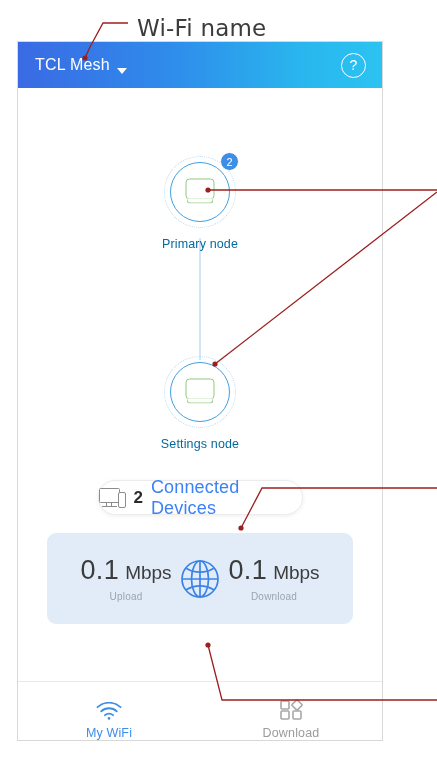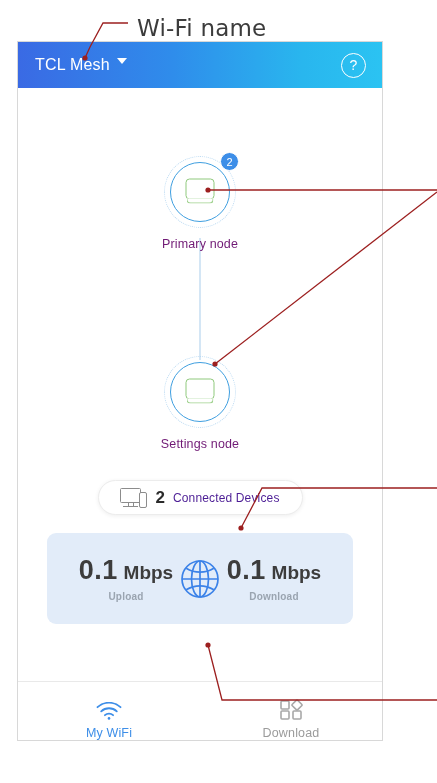--- a/index.html
+++ b/index.html
@@ -24,21 +24,21 @@
     display:flex;flex-direction:column;z-index:10;
   }
 
   
   #appbar{
     height:46px;flex:0 0 46px;
     background:linear-gradient(90deg,#3a6ae4 0%,#2f8ceb 42%,#29b6ee 78%,#2bc3f2 100%);
     display:flex;align-items:center;justify-content:space-between;
     padding:0 16px 0 17px;box-sizing:border-box;
   }
-  #ssid-group{display:flex;align-items:flex-start;gap:7px;cursor:pointer;}
+  #ssid-group{display:flex;align-items:flex-end;gap:7px;cursor:pointer;}
   #ssid-text{color:#ffffff;font-size:16px;letter-spacing:.2px;}
   .caret{width:0;height:0;border-left:5px solid transparent;border-right:5px solid transparent;border-top:6px solid #ffffff;margin-top:2px;}
   #help-btn{width:23px;height:23px;border:1.6px solid #ffffff;border-radius:50%;
     display:flex;align-items:center;justify-content:center;cursor:pointer;}
   #help-btn span{color:#ffffff;font-size:14px;line-height:1;font-weight:400;}
 
   
   #screen{flex:1;position:relative;background:#fff;display:flex;flex-direction:column;align-items:center;}
 
   
@@ -64,44 +64,44 @@
   }
   .router-ico .base{
     position:absolute;left:1px;bottom:2px;width:27px;height:5px;box-sizing:border-box;
     border:1.3px solid #9ed18d;border-top:none;border-radius:0 0 4px 4px;background:#fff;
   }
   .badge{
     position:absolute;right:-3px;top:-4px;width:19px;height:19px;border-radius:50%;
     background:#3d8ee8;color:#fff;font-size:11px;display:flex;align-items:center;justify-content:center;
     border:1.5px solid #ffffff;box-sizing:border-box;
   }
-  .node-label{margin-top:9px;color:#701a75;font-size:12.5px;letter-spacing:.15px;}
+  .node-label{margin-top:9px;color:#0369a1;font-size:12.5px;letter-spacing:.15px;}
   #link-line{
     position:absolute;left:50%;transform:translateX(-50%);
     top:150px;width:1px;height:122px;background:#a9cdeb;
   }
 
   
   #devices-pill{
     margin-top:2px;width:205px;height:35px;border-radius:18px;background:#ffffff;
     border:1px solid #ececec;box-shadow:0 1px 4px rgba(0,0,0,.07);
     display:flex;align-items:center;justify-content:center;gap:8px;cursor:pointer;box-sizing:border-box;
   }
   #dev-ico{position:relative;width:27px;height:20px;flex:0 0 27px;}
   #dev-ico .mon{position:absolute;left:0;top:0;width:21px;height:15px;border:1.5px solid #8c8c8c;border-radius:1.5px;box-sizing:border-box;background:#fff;}
   #dev-ico .stand{position:absolute;left:7.5px;top:15px;width:6px;height:3px;border-left:1.5px solid #8c8c8c;border-right:1.5px solid #8c8c8c;box-sizing:border-box;}
   #dev-ico .foot{position:absolute;left:3px;top:18px;width:15px;height:1.5px;background:#8c8c8c;}
   #dev-ico .phone{position:absolute;right:0;top:4px;width:8px;height:16px;border:1.5px solid #8c8c8c;border-radius:2px;box-sizing:border-box;background:#fff;}
   #dev-count{font-size:17px;color:#2b2b2b;font-weight:bold;}
-  #dev-text{font-size:12px;color:#4c1d95;letter-spacing:.15px;}
+  #dev-text{font-size:18px;color:#3b82f6;letter-spacing:.15px;}
 
   
   #speed-panel{
     margin-top:18px;width:306px;height:91px;border-radius:9px;background:#e2ecf9;
-    display:flex;align-items:center;justify-content:space-between;padding:0 30px;box-sizing:border-box;font-weight:bold;
+    display:flex;align-items:center;justify-content:space-between;padding:0 30px;box-sizing:border-box;
   }
   .speed-col{width:105px;text-align:center;}
   .speed-row{display:flex;align-items:baseline;justify-content:center;gap:6px;}
   .speed-val{font-size:27px;color:#3c3c3c;letter-spacing:.4px;}
   .speed-unit{font-size:19px;color:#3c3c3c;}
   .speed-cap{margin-top:5px;font-size:10px;color:#9aa4b0;letter-spacing:.2px;}
   #globe{width:50px;height:50px;flex:0 0 50px;}
 
   
   #tabbar{

